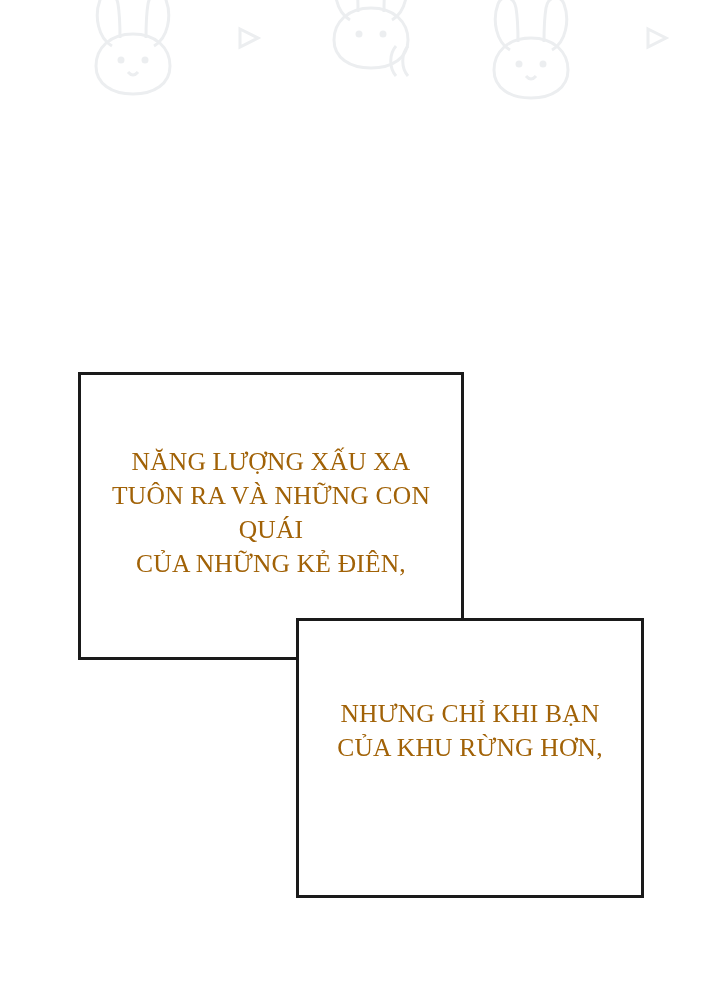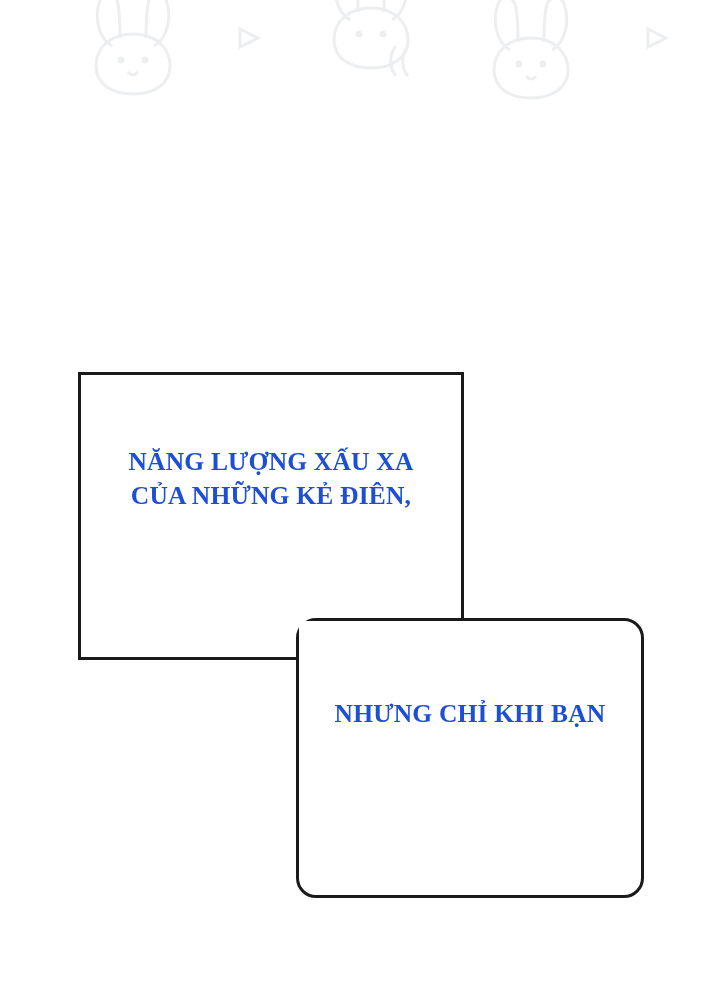--- a/index.html
+++ b/index.html
@@ -45,22 +45,22 @@
     border: 3px solid #1a1a1a;
     box-sizing: border-box;
   }
 
   .panel-text {
     position: absolute;
     left: 0;
     width: 100%;
     text-align: center;
     font-family: "Liberation Serif", serif;
-    font-weight: 700;
-    color: #1d4ed8;
+    font-weight: 400;
+    color: #a16207;
     letter-spacing: 0.2px;
     line-height: 1.33;
     text-transform: uppercase;
   }
 
   #panel-top {
     left: 78px;
     top: 372px;
     width: 386px;
     height: 288px;
@@ -71,21 +71,20 @@
     font-size: 25.5px;
     padding: 0 14px;
     box-sizing: border-box;
   }
 
   #panel-bottom {
     left: 296px;
     top: 618px;
     width: 348px;
     height: 280px;
-    border-radius: 20px;
   }
 
   #panel-bottom .panel-text {
     top: 76px;
     font-size: 25.5px;
     padding: 0 12px;
     box-sizing: border-box;
   }
 
   
@@ -155,25 +154,27 @@
     <svg style="position:absolute; left:386px; top:44px;" width="30" height="34" viewBox="0 0 30 34">
       <path d="M10 2 C3 10 3 24 10 32" fill="none" stroke="#eceef0" stroke-width="3"></path>
       <path d="M22 2 C15 10 15 24 22 32" fill="none" stroke="#eceef0" stroke-width="3"></path>
     </svg>
 
   </div>
 
   <div class="panel" id="panel-top">
     <div class="panel-text">
       <span class="line">NĂNG LƯỢNG XẤU XA</span>
+      <span class="line">TUÔN RA VÀ NHỮNG CON QUÁI</span>
       <span class="line">CỦA NHỮNG KẺ ĐIÊN,</span>
     </div>
   </div>
 
   <div class="panel" id="panel-bottom">
     <div class="panel-text">
       <span class="line">NHƯNG CHỈ KHI BẠN</span>
+      <span class="line">CỦA KHU RỪNG HƠN,</span>
     </div>
   </div>
 
   <div class="cover" id="cover-h"></div>
 
 </div>
 
 </body></html>

